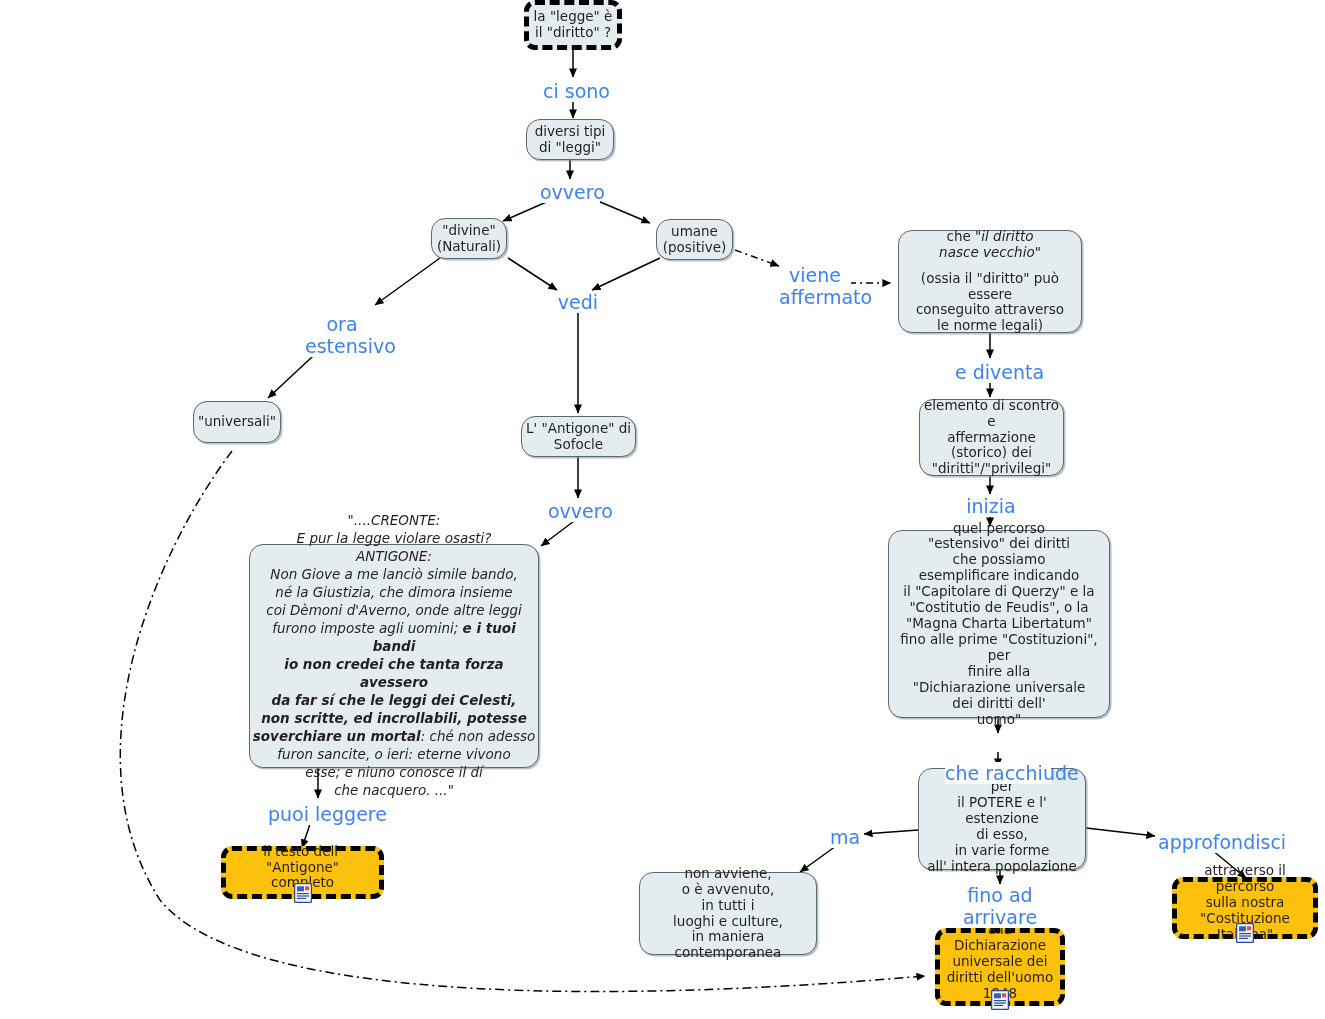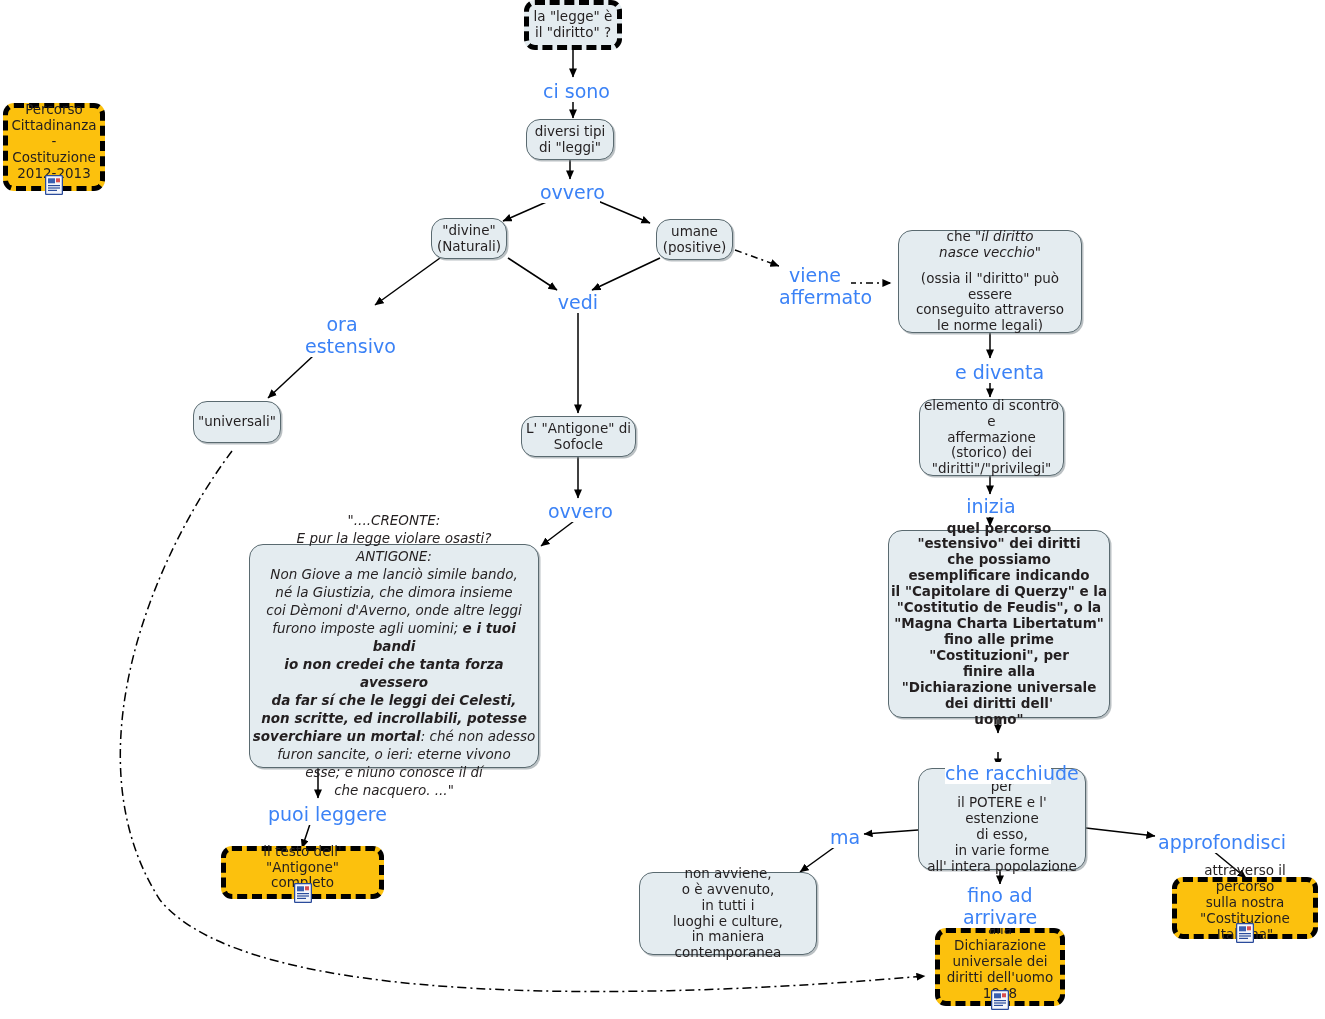--- a/index.html
+++ b/index.html
@@ -154,34 +154,20 @@
 
       <path d="M 232 451 C 150 560, 70 760, 160 900 C 250 1010, 650 1000, 925 976" stroke-dasharray="9 4 2 4" marker-end="url(#ah)"></path>
     </g>
   </svg>
 
   <div class="node question" style="left:524px; top:0px; width:98px; height:50px;">
     <div class="txt" style="white-space: pre-line;">la "legge" è
 il "diritto" ?</div>
   </div>
 
-  <div class="node resource" style="left:3px; top:103px; width:102px; height:88px;">
-    <div class="txt" style="white-space: pre-line;">Percorso
-Cittadinanza -
-Costituzione
-2012-2013</div>
-    <svg class="docicon" viewBox="0 0 18 20">
-      <rect x="0.6" y="0.6" width="16.8" height="18.8" rx="1" fill="#f4f6fb" stroke="#2a4b9b" stroke-width="1.3"></rect>
-      <rect x="3" y="3.3" width="7" height="5" fill="#3a5fb0"></rect>
-      <rect x="11" y="3.3" width="4" height="4" fill="#d94f4f"></rect>
-      <rect x="3" y="10" width="12" height="1.2" fill="#2a4b9b"></rect>
-      <rect x="3" y="12.4" width="12" height="1.2" fill="#2a4b9b"></rect>
-      <rect x="3" y="14.8" width="9" height="1.2" fill="#2a4b9b"></rect>
-    </svg>
-  </div>
 
   <div class="node plain" style="left:526px; top:119px; width:88px; height:41px;">
     <div class="txt" style="white-space: pre-line;">diversi tipi
 di "leggi"</div>
   </div>
 
   <div class="node plain" style="left:431px; top:218px; width:76px; height:41px;">
     <div class="txt" style="white-space: pre-line;">"divine"
 (Naturali)</div>
   </div>
@@ -216,21 +202,21 @@
   </div>
 
   <div class="node plain" style="left:919px; top:399px; width:145px; height:77px;">
     <div class="txt" style="white-space:pre-line;">elemento di scontro e
 affermazione
 (storico) dei
 "diritti"/"privilegi"</div>
   </div>
 
   <div class="node plain" style="left:888px; top:530px; width:222px; height:188px;">
-    <div class="txt" style="white-space:pre-line;font-weight:bold;">quel percorso
+    <div class="txt" style="white-space:pre-line;">quel percorso
 "estensivo" dei diritti
 che possiamo
 esemplificare indicando
 il "Capitolare di Querzy" e la
 "Costitutio de Feudis", o la
 "Magna Charta Libertatum"
 fino alle prime "Costituzioni", per
 finire alla
 "Dichiarazione universale
 dei diritti dell'

